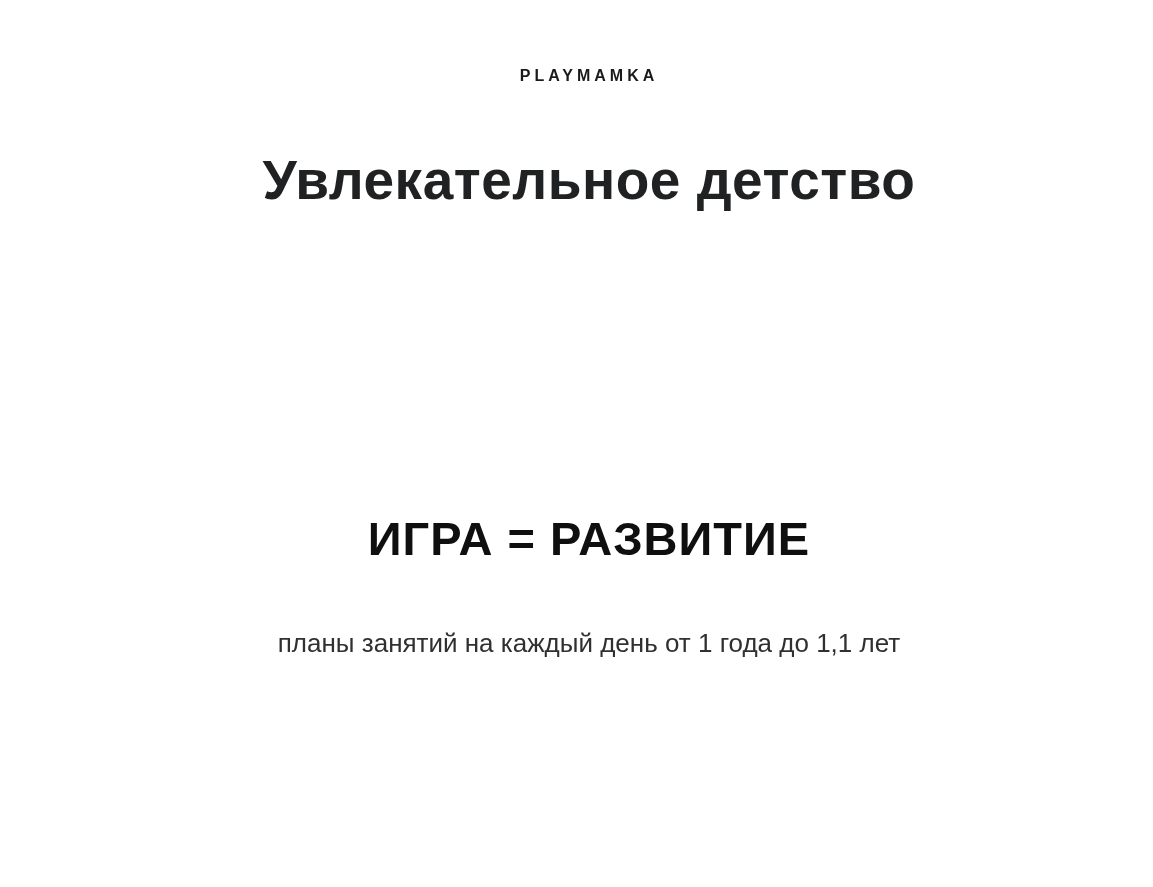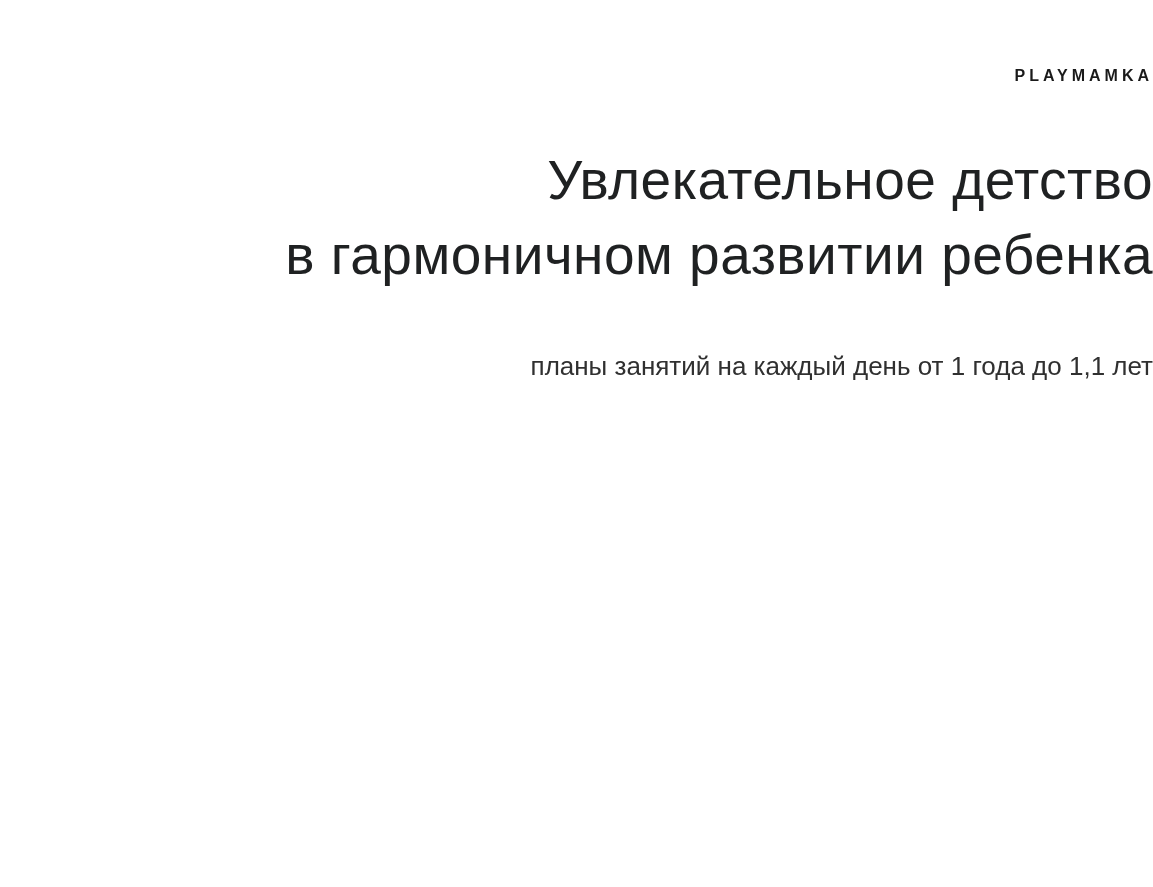--- a/index.html
+++ b/index.html
@@ -4,21 +4,21 @@
 <title>PLAYMAMKA</title>
 <style>
   :root{
     --background:#ffffff;
     --brand:#1a1a1a;
     --title:#1f2122;
     --subtitle:#595a60;
     --equation:#0f0f0f;
     --tagline:#303030;
   }
-  *{margin:0;padding:0;box-sizing:border-box;text-align:right;}
+  *{margin:0;padding:0;box-sizing:border-box;}
   html,body{
     width:1153px;height:887px;
     background:var(--background);
     font-family:"Liberation Sans",sans-serif;
     overflow:hidden;
   }
   .page{
     width:1153px;height:887px;
     padding-left:25px;           
     display:block;
@@ -32,21 +32,21 @@
     display:inline-block;
     font-size:16px;
     font-weight:700;
     letter-spacing:4px;
     color:var(--brand);
     cursor:pointer;
   }
   .title{
     margin-top:57px;
     font-size:55px;
-    font-weight:400;
+    font-weight:700;
     line-height:75px;
     color:var(--title);
     letter-spacing:0.5px;
   }
   .title .line{display:block;}
   .subtitle{
     margin-top:62px;
     font-size:26px;
     font-weight:400;
     line-height:34px;
@@ -72,20 +72,20 @@
 <body>
 
 <div class="page">
 
   <header class="brand">
     <span class="brand-text">PLAYMAMKA</span>
   </header>
 
   <h1 class="title">
     <span class="line">Увлекательное детство</span>
-    <span class="line">в гармоничном развитии ребенка</span>
   </h1>
 
 
+  <div class="equation">ИГРА = РАЗВИТИЕ</div>
 
   <div class="tagline">планы занятий на каждый день от 1 года до 1,1 лет</div>
 
 </div>
 
 </body></html>

